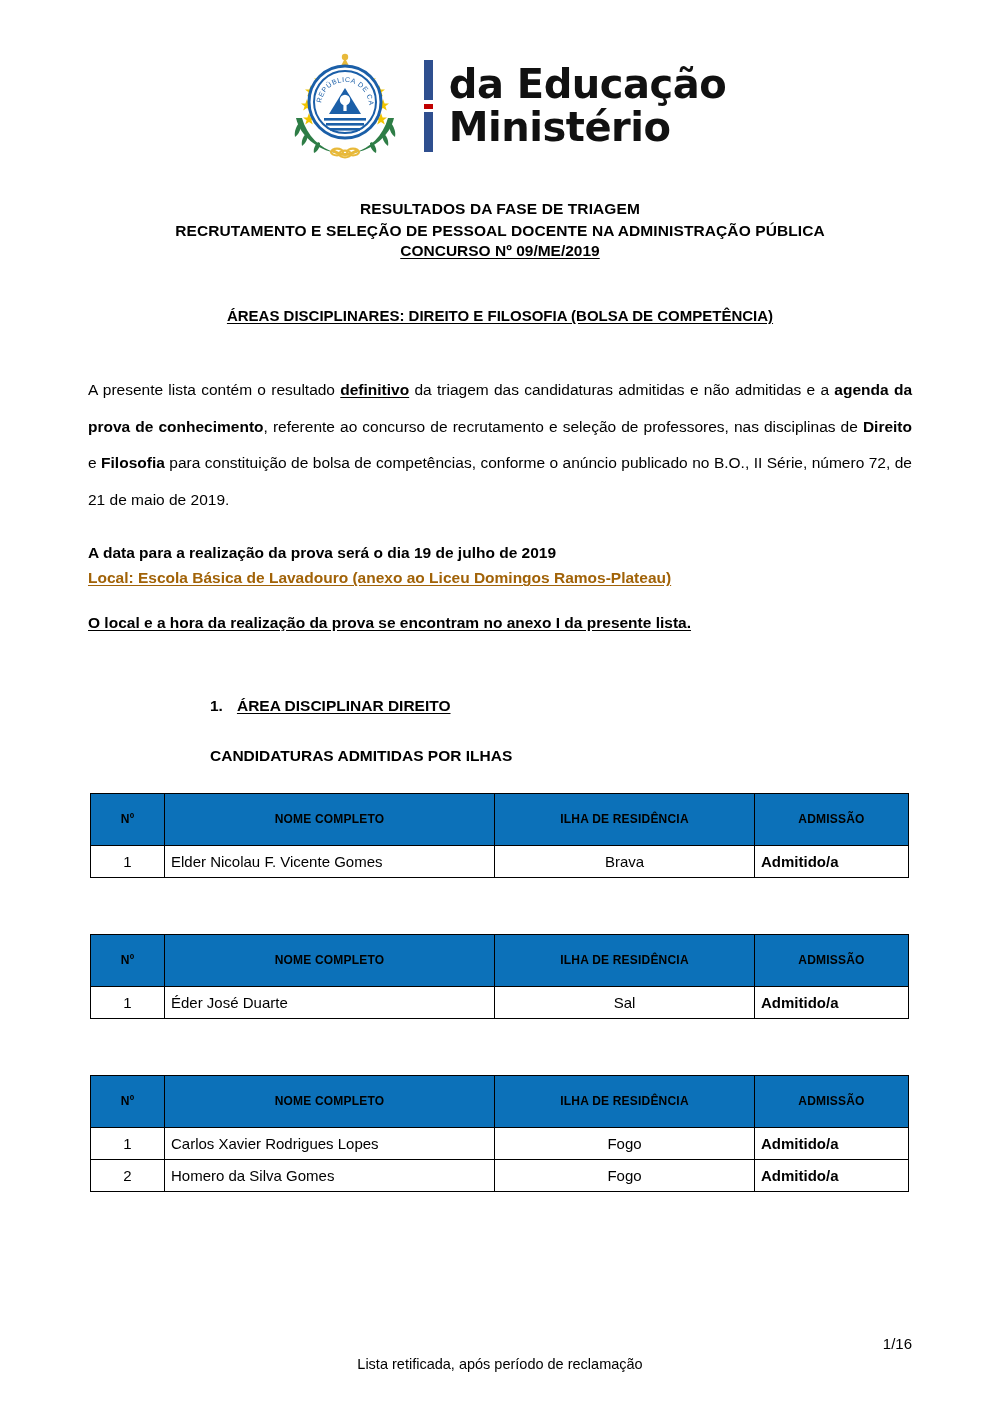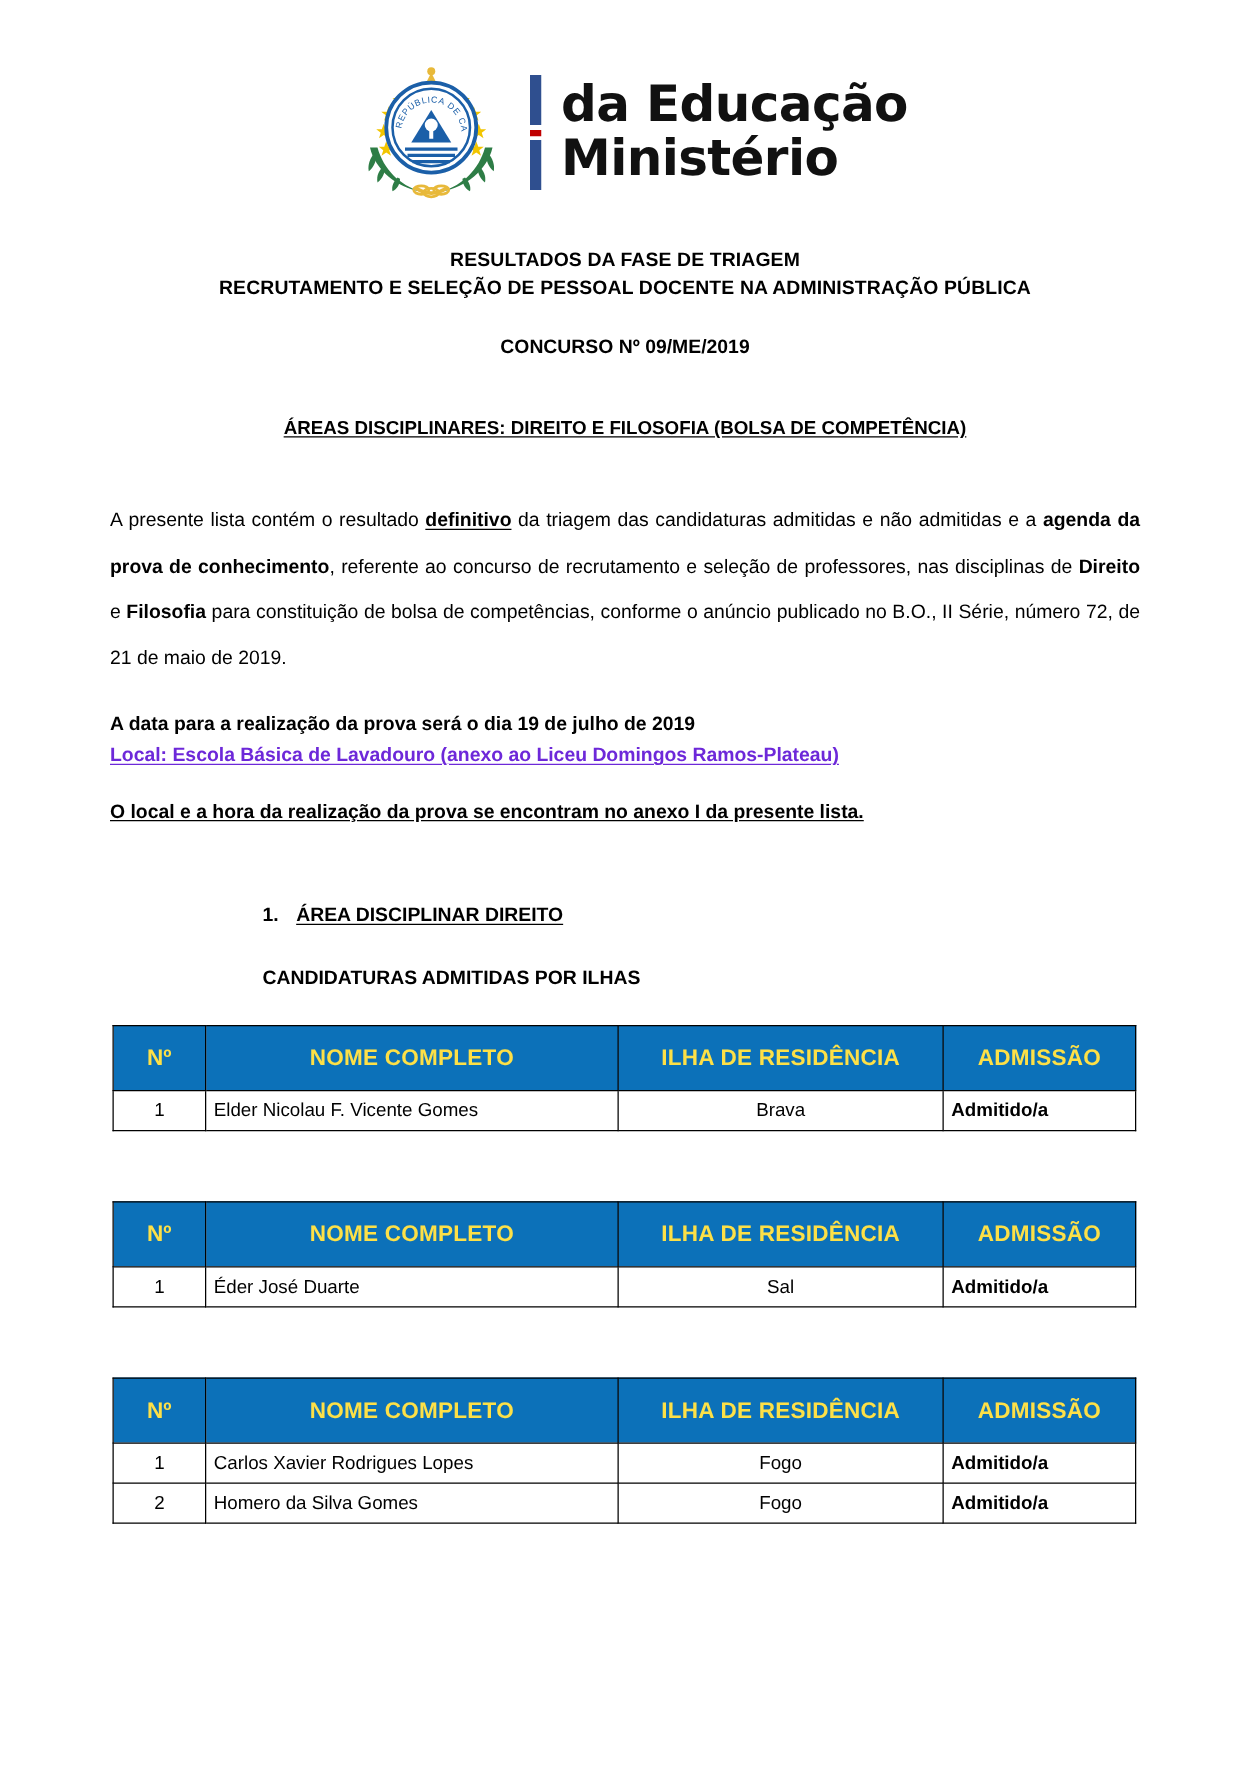--- a/index.html
+++ b/index.html
@@ -83,21 +83,21 @@
     font-weight: 700;
     font-size: 15.5px;
     line-height: 1.42;
     margin-top: 32px;
     letter-spacing: 0.1px;
   }
   .doc-subtitle {
     text-align: center;
     font-weight: 700;
     font-size: 15.5px;
-    margin-top: 27px;
+    text-decoration: underline;
     text-underline-offset: 2px;
   }
   .areas-line {
     text-align: center;
     font-weight: 700;
     font-size: 15px;
     margin-top: 47px;
     text-decoration: underline;
     text-underline-offset: 2px;
   }
@@ -115,21 +115,21 @@
 
   
   .notice {
     margin-top: 22px;
     font-size: 15.5px;
     line-height: 1.62;
   }
   .notice-date { font-weight: 700; margin-top: 20px; }
   .notice-local {
     font-weight: 700;
-    color: #6d28d9;
+    color: #a16207;
     text-decoration: underline;
     text-underline-offset: 2px;
   }
   .notice-anexo {
     font-weight: 700;
     text-decoration: underline;
     text-underline-offset: 2px;
     margin-top: 19px;
   }
 
@@ -166,26 +166,26 @@
   .cand-table th,
   .cand-table td {
     border: 1.6px solid #000000;
     font-size: 15px;
     height: 32px;
     padding: 2px 6px;
     box-sizing: border-box;
   }
   .cand-table thead th {
     background: #0C71B9;
-    color: #fde047;
+    color: #000000;
     font-weight: 700;
     text-align: center;
     height: 52px;
     letter-spacing: 0.2px;
-    font-size: 18px;
+    font-size: 12px;
   }
   .col-num  { width: 74px; }
   .col-name { width: 330px; }
   .col-ilha { width: 260px; }
   .col-adm  { width: 154px; }
 
   .cand-table td.c-num  { text-align: center; }
   .cand-table td.c-name { text-align: left; }
   .cand-table td.c-ilha { text-align: center; }
   .cand-table td.c-adm  { text-align: left; font-weight: 700; }
@@ -378,14 +378,18 @@
       </tr>
       <tr>
         <td class="c-num">2</td>
         <td class="c-name">Homero da Silva Gomes</td>
         <td class="c-ilha">Fogo</td>
         <td class="c-adm">Admitido/a</td>
       </tr>
     </tbody>
   </table>
 
+  <div class="footer">
+    <div class="page-num">1/16</div>
+    <div class="footer-note">Lista retificada, após período de reclamação</div>
+  </div>
 
 </div>
 
 </body></html>

